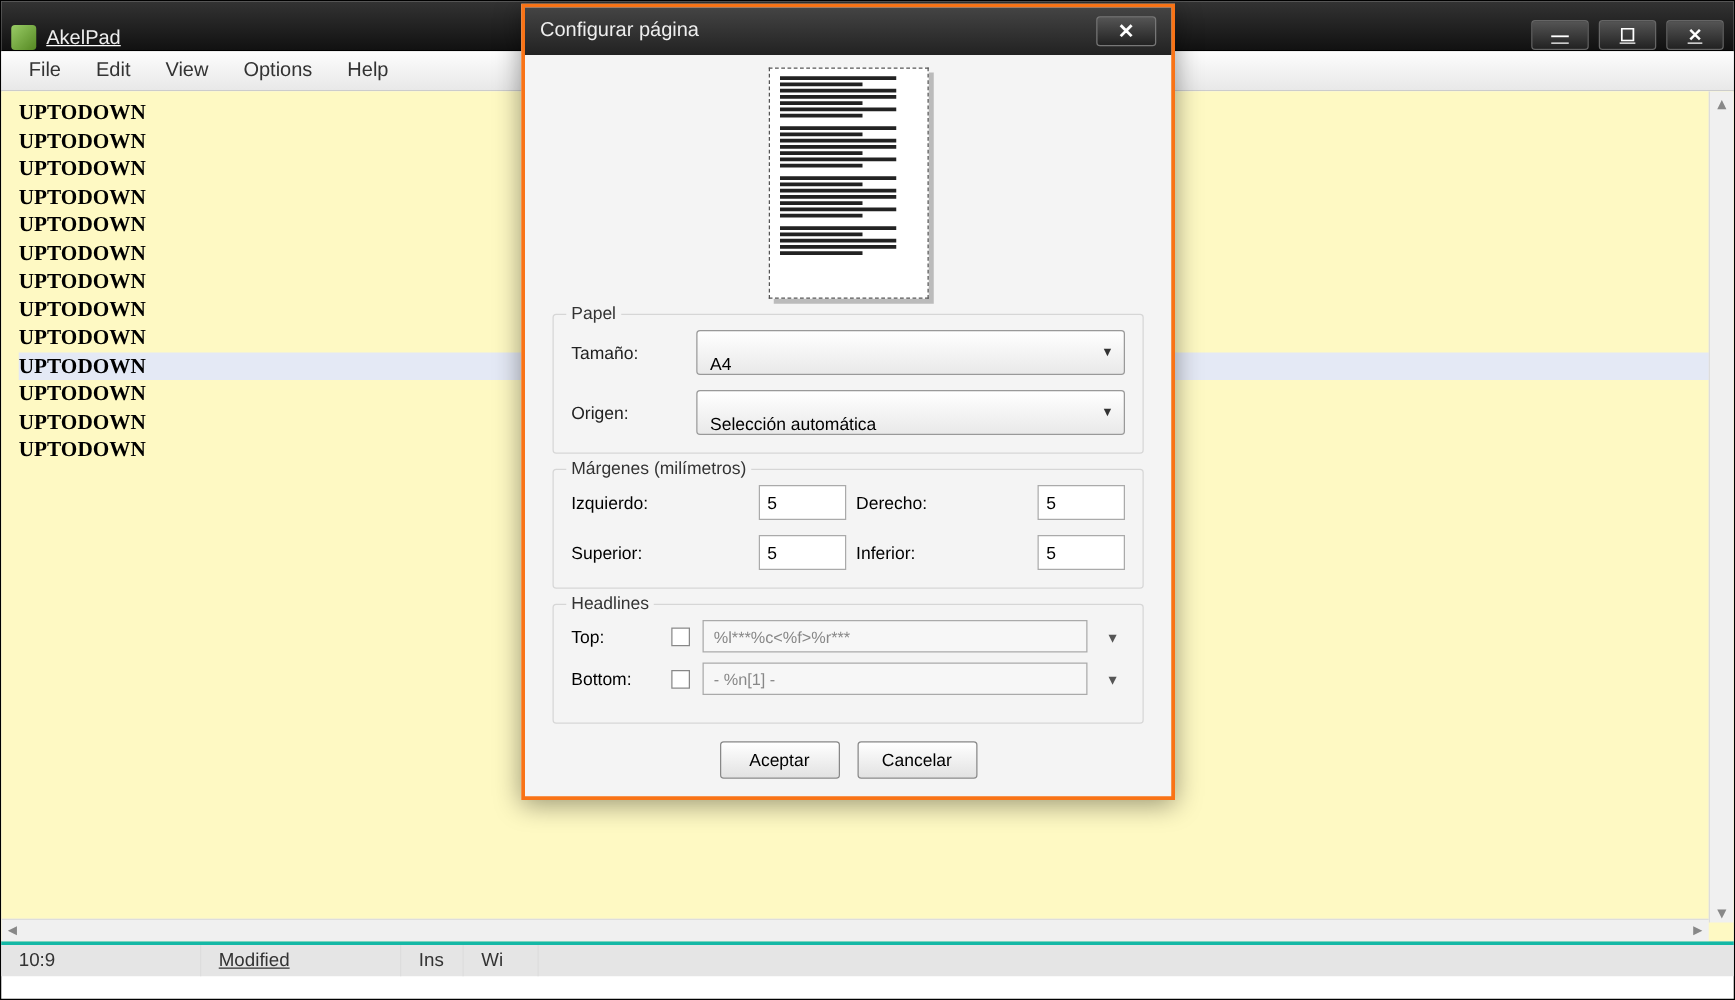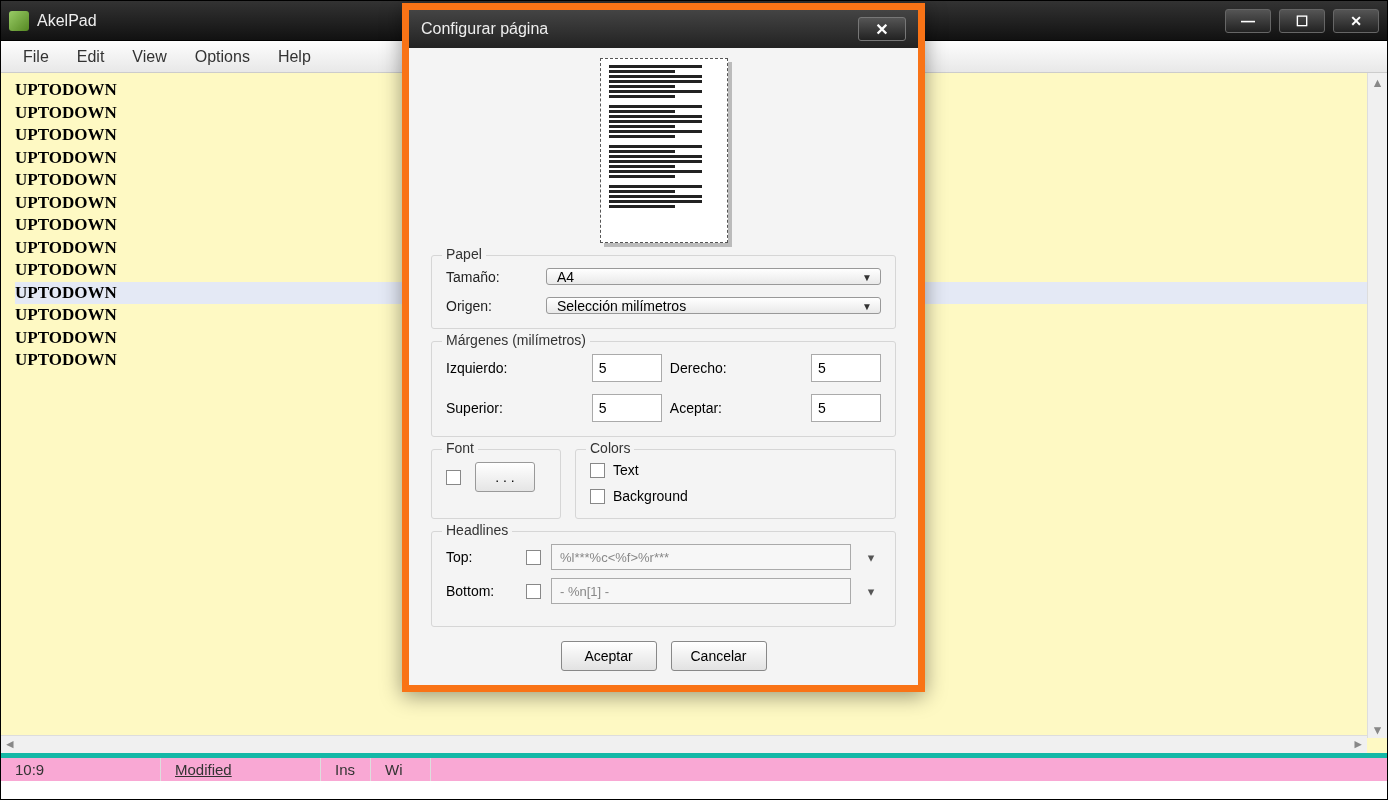--- a/index.html
+++ b/index.html
@@ -17,24 +17,25 @@
   position: absolute;
   left: 0; top: 0;
   width: 1388px; height: 800px;
   background: #fff;
   border: 1px solid #000;
 }
 .main-titlebar {
   height: 40px;
   background: linear-gradient(to bottom, #333 0%, #222 50%, #111 100%);
   display: flex;
-  align-items: center;
+  align-items: flex-end;
   padding: 0 8px;
   color: #fff;
   border-bottom: 1px solid #000;
+  text-decoration: underline;
 }
 .main-titlebar .app-icon {
   width: 20px; height: 20px;
   background: linear-gradient(135deg, #9c6 0%, #582 100%);
   border-radius: 3px;
   margin-right: 8px;
 }
 .main-titlebar .app-title { font-size: 16px; color: #eee; }
 .main-titlebar .spacer { flex: 1; }
 .win-controls { display: flex; gap: 8px; }
@@ -69,40 +70,40 @@
 .editor-lines { padding: 6px 0 0 14px; font-family: Georgia, "Times New Roman", serif; font-size: 17px; line-height: 22.5px; }
 .editor-line { white-space: pre; }
 .editor-line.selected { background: #e4e9f5; }
 .editor-right-scroll { position: absolute; right: 0; top: 0; width: 20px; height: 665px; background: #f0f0f0; border-left: 1px solid #ddd; }
 .editor-right-scroll .arrow-up, .editor-right-scroll .arrow-down { height: 18px; display: flex; align-items: center; justify-content: center; color: #888; }
 .editor-right-scroll .arrow-down { position: absolute; bottom: 0; left: 0; right: 0; }
 .editor-bottom-scroll { position: absolute; left: 0; right: 20px; bottom: 0; height: 18px; background: #f0f0f0; border-top: 1px solid #ddd; display: flex; justify-content: space-between; color: #888; }
 .editor-bottom-scroll .arrow-l, .editor-bottom-scroll .arrow-r { width: 18px; text-align: center; }
 .statusbar {
   height: 28px;
-  background: #f9a8d4;
-  border-top: 5px solid #14b8a6;
+  background: #e5e5e5;
+  border-top: 3px solid #14b8a6;
   display: flex;
   align-items: center;
   font-size: 15px;
   color: #333;
 }
 .statusbar .cell { padding: 0 14px; border-right: 1px solid #ddd; height: 100%; display: flex; align-items: center; }
 .statusbar .cell.pos { width: 160px; }
 .statusbar .cell.mod { width: 160px; text-decoration: underline; }
 .statusbar .cell.ins { width: 50px; }
 .statusbar .cell.enc { width: 60px; }
 
 
 .dialog {
   position: absolute;
-  left: 402px; top: 3px;
+  left: 417px; top: 3px;
   width: 523px;
   background: #f4f4f4;
-  border: 7px solid #f97316;
+  border: 3px solid #f97316;
   box-shadow: 0 4px 20px rgba(0,0,0,0.4);
 }
 .dialog-titlebar {
   height: 38px;
   background: linear-gradient(to bottom, #444, #222);
   color: #eee;
   display: flex;
   align-items: center;
   padding: 0 12px;
   font-size: 16px;
@@ -135,28 +136,28 @@
 .preview-page .gap { height: 5px; }
 
 
 .gbox { border: 1px solid #d6d6d6; border-radius: 3px; padding: 12px 14px 14px 14px; margin-bottom: 12px; position: relative; background: #f4f4f4; }
 .gbox .glabel { position: absolute; top: -10px; left: 10px; background: #f4f4f4; padding: 0 4px; font-size: 14px; color: #333; }
 .row { display: flex; align-items: center; margin-bottom: 12px; }
 .row:last-child { margin-bottom: 0; }
 .lbl { width: 100px; font-size: 14px; color: #222; }
 .select {
   flex: 1;
-  height: 17px;
+  height: 36px;
   background: linear-gradient(to bottom, #fff, #e9e9e9);
   border: 1px solid #999;
   border-radius: 3px;
   padding: 0 28px 0 10px;
   font-size: 14px;
   position: relative;
-  display: flex; align-items: center;
+  display: flex; align-items: flex-end;
   cursor: pointer;
 }
 .select .tri { position: absolute; right: 8px; top: 50%; transform: translateY(-50%); color: #333; font-size: 10px; }
 
 .twocol { display: flex; gap: 14px; margin-bottom: 12px; }
 .twocol .gbox { flex: 1; margin-bottom: 0; }
 .twocol .gbox.orient { flex: 0 0 130px; }
 
 .radio-row { display: flex; align-items: center; margin: 10px 0 18px 0; cursor: pointer; }
 .radio-row:last-child { margin-bottom: 6px; }
@@ -282,64 +283,42 @@
       <div class="row">
         <div class="lbl">Tamaño:</div>
         <div class="select">
           <span>A4</span>
           <span class="tri">▼</span>
         </div>
       </div>
       <div class="row">
         <div class="lbl">Origen:</div>
         <div class="select">
-          <span>Selección milímetros</span>
+          <span>Selección automática</span>
           <span class="tri">▼</span>
         </div>
       </div>
     </div>
 
     <div class="twocol">
       <div class="gbox">
         <div class="glabel">Márgenes (milímetros)</div>
         <div class="margin-grid">
           <div class="ml">Izquierdo:</div>
           <input class="tinput" value="5" style="">
           <div class="ml">Derecho:</div>
           <input class="tinput" value="5" style="">
           <div class="ml">Superior:</div>
           <input class="tinput" value="5" style="">
-          <div class="ml">Aceptar:</div>
+          <div class="ml">Inferior:</div>
           <input class="tinput" value="5" style="">
         </div>
       </div>
     </div>
 
-    <div class="twocol">
-      <div class="gbox orient">
-        <div class="glabel">Font</div>
-        <div class="font-row">
-          <div class="check"></div>
-          <button class="btn-ellipsis">. . .</button>
-        </div>
-      </div>
-      <div class="gbox">
-        <div class="glabel">Colors</div>
-        <div class="colors-col">
-          <div class="check-row">
-            <div class="check"></div>
-            <span>Text</span>
-          </div>
-          <div class="check-row">
-            <div class="check"></div>
-            <span>Background</span>
-          </div>
-        </div>
-      </div>
-    </div>
 
     <div class="gbox">
       <div class="glabel">Headlines</div>
       <div class="head-row">
         <div class="hl">Top:</div>
         <div class="check"></div>
         <input class="head-input" value="%l***%c&lt;%f&gt;%r***" style="">
         <div class="head-dd">▾</div>
       </div>
       <div class="head-row">

